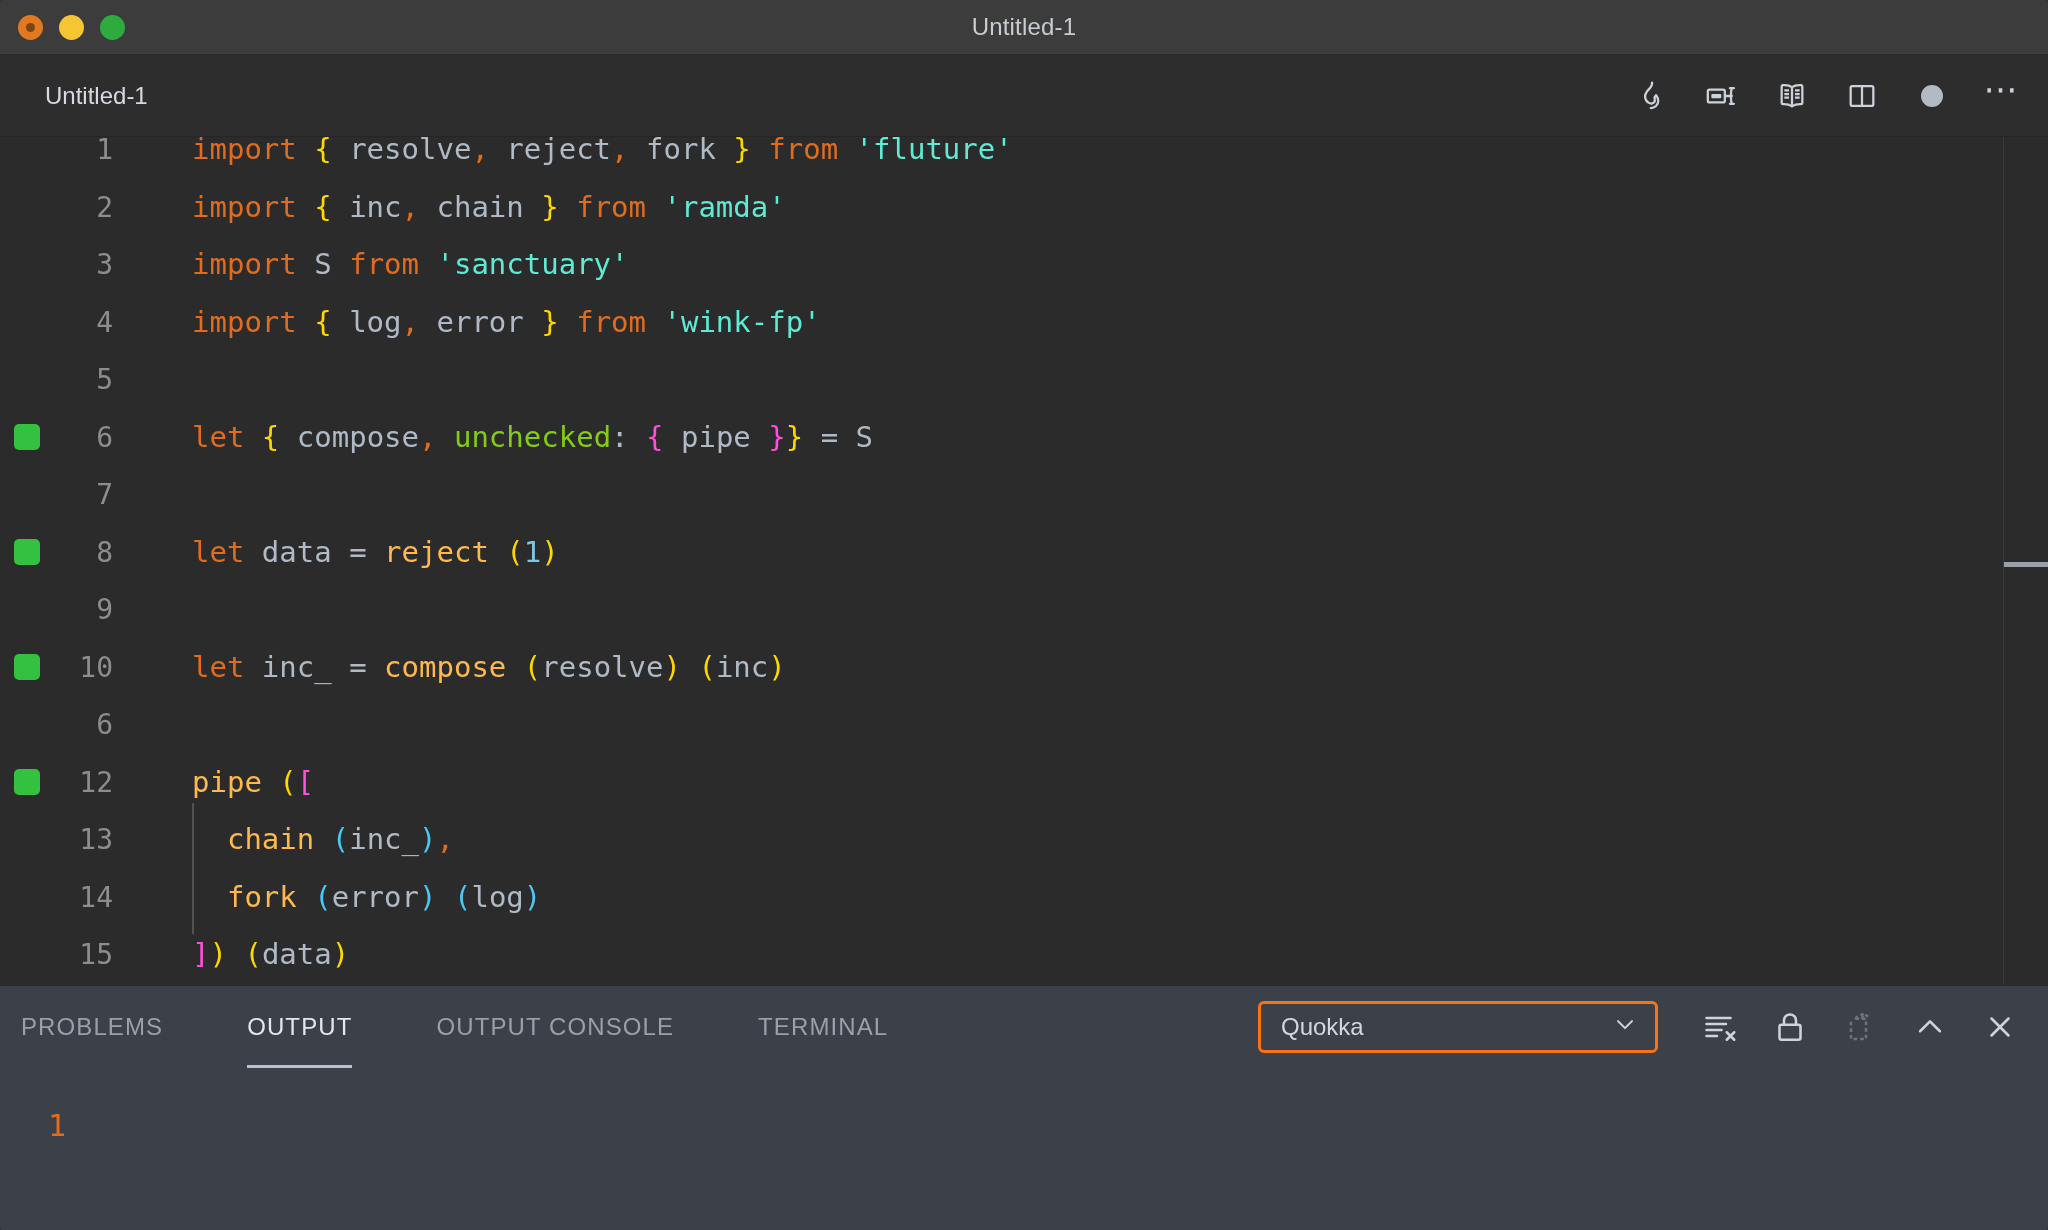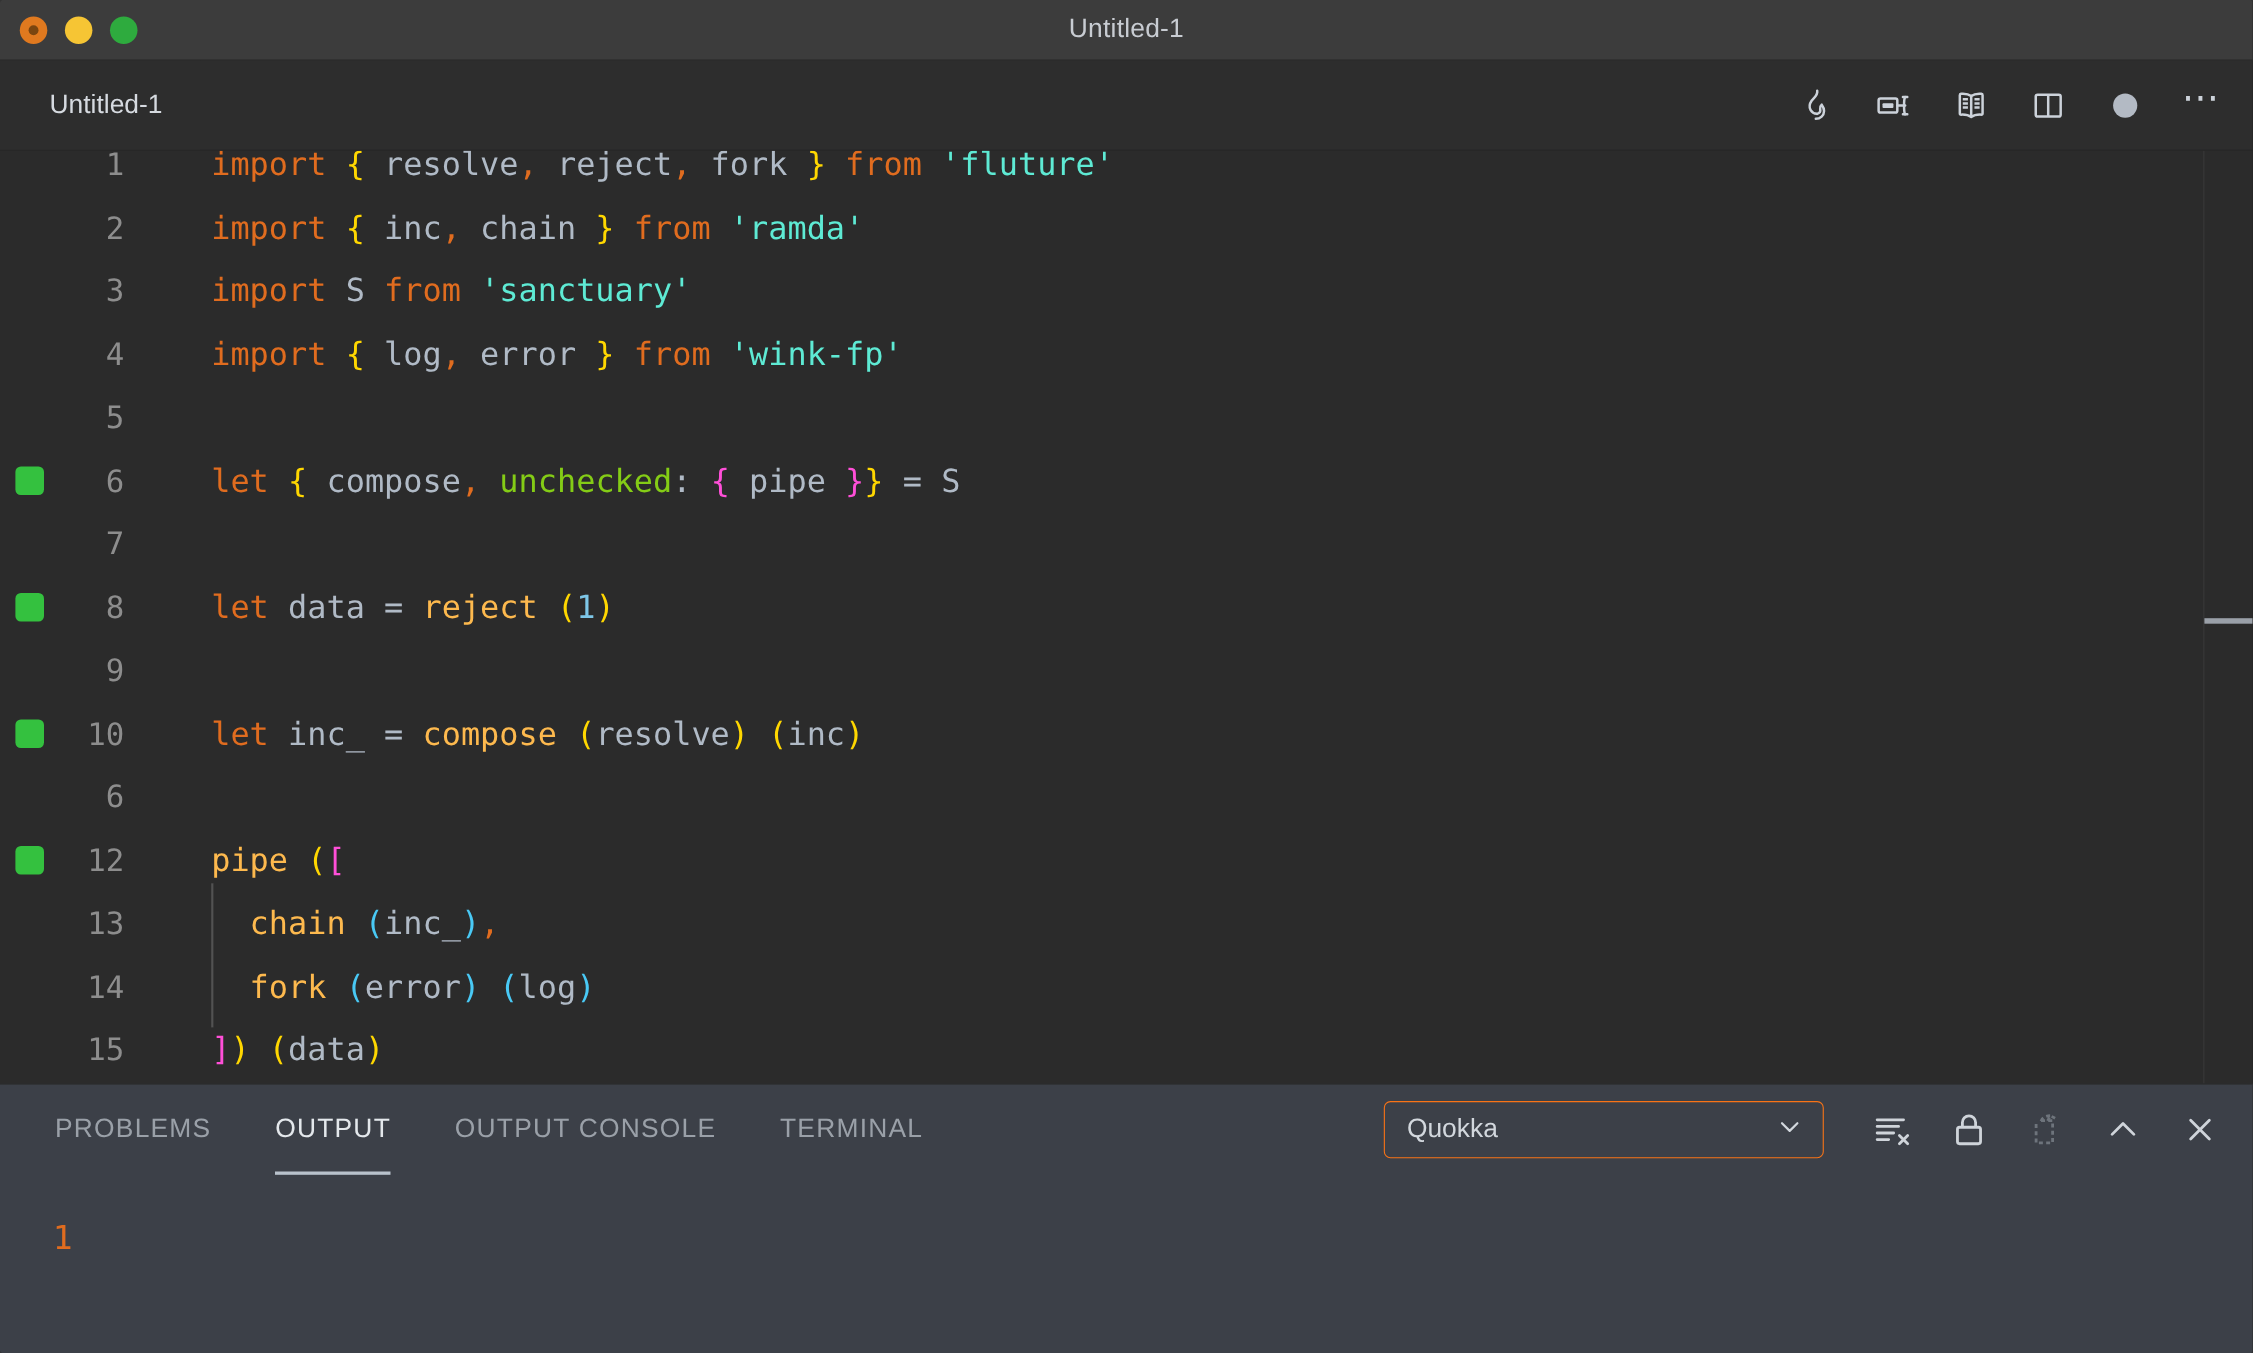--- a/index.html
+++ b/index.html
@@ -206,21 +206,22 @@
     display: flex;
     flex-direction: column;
     border-top: 1px solid #2b2b2b;
   }
   .panel-header {
     position: relative;
     height: 82px;
     flex: 0 0 82px;
     display: flex;
     align-items: center;
-    padding-left: 50px;
+    padding-left: 21px;
+    gap: 26px;
   }
   .ptab {
     position: relative;
     height: 100%;
     display: flex;
     align-items: center;
     margin-right: 58px;
     font-size: 24px;
     letter-spacing: 1.1px;
     color: #9aa0a8;
@@ -239,21 +240,21 @@
     position: absolute;
     right: 26px;
     top: 0; bottom: 0;
     display: flex;
     align-items: center;
     gap: 26px;
   }
   .select-box {
     width: 400px;
     height: 52px;
-    border: 1px solid #f97316;
+    border: 3px solid #f97316;
     border-radius: 6px;
     display: flex;
     align-items: center;
     justify-content: space-between;
     padding: 0 16px 0 20px;
     font-size: 24px;
     color: #d2d7dd;
     cursor: pointer;
     margin-right: 14px;
   }

